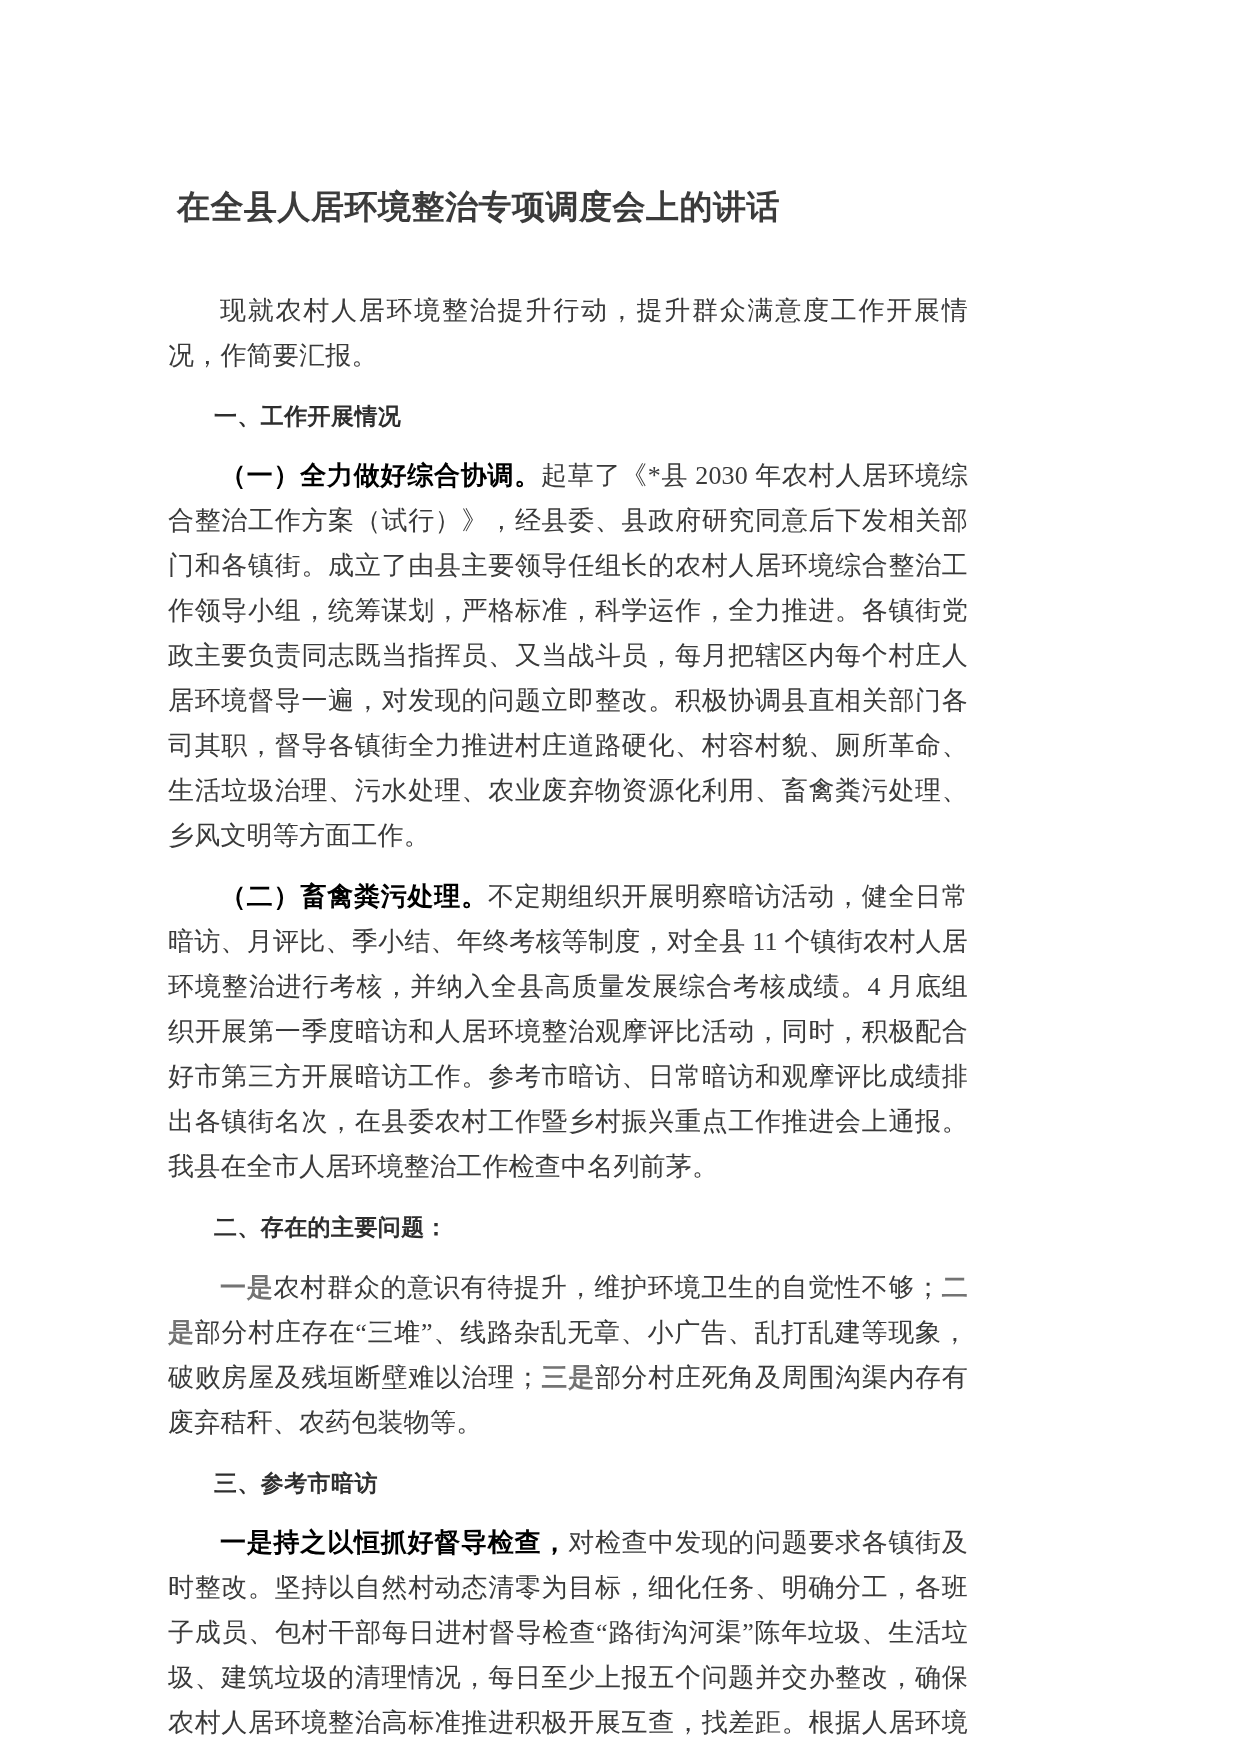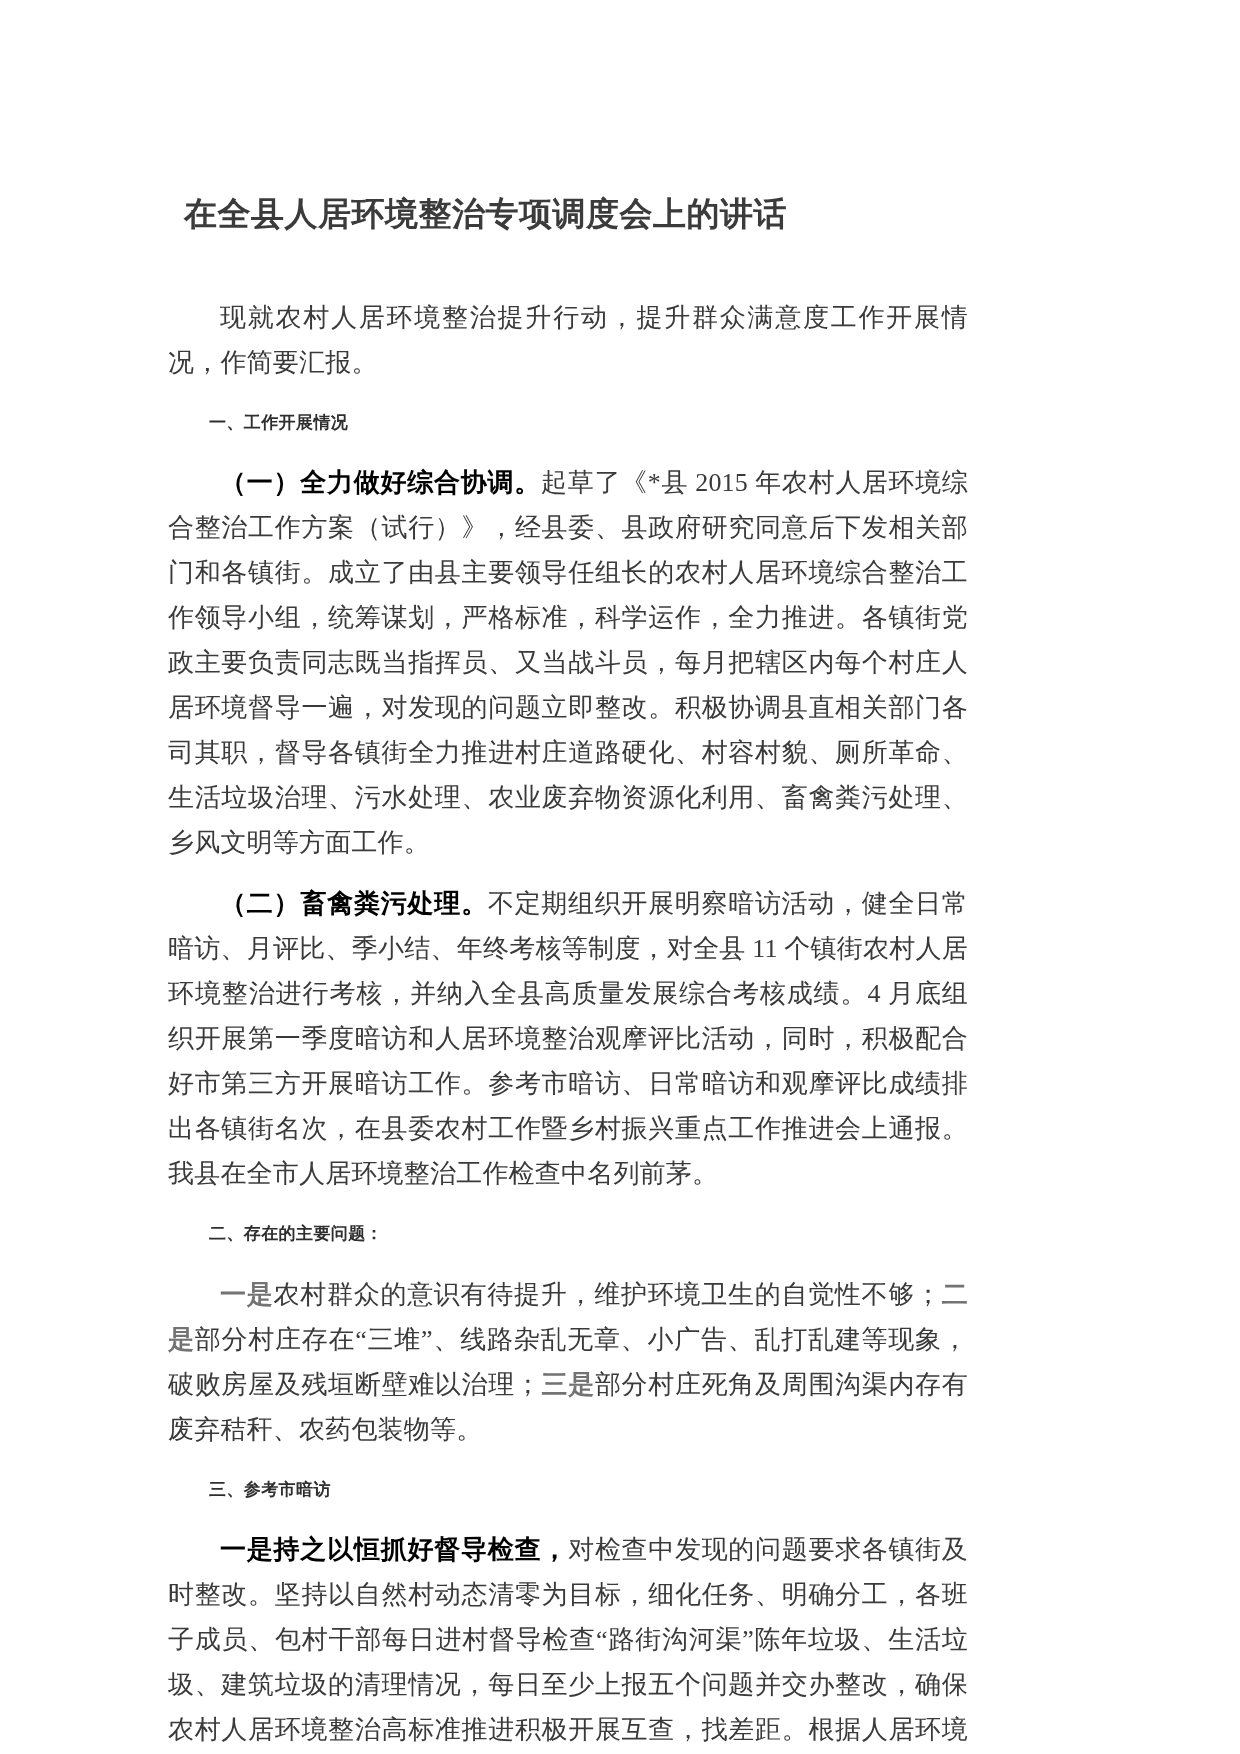--- a/index.html
+++ b/index.html
@@ -21,21 +21,21 @@
     left: 168px;
     top: 0;
     width: 800px;
   }
   .doc-title {
     font-family: "Liberation Sans", "DejaVu Sans", sans-serif;
     font-size: 33px;
     font-weight: 600;
     color: #3b3b3b;
     letter-spacing: 0.5px;
-    margin: 16px;
+    margin: 9px;
     padding-top: 176px;
     line-height: 1.35;
     text-align: left;
   }
   .body-p {
     font-family: "Liberation Serif", "DejaVu Serif", serif;
     font-size: 26px;
     line-height: 45px;
     color: #3a3a3a;
     margin: 0;
@@ -44,26 +44,26 @@
     text-justify: inter-ideograph;
     letter-spacing: 0.2px;
   }
   .first-p {
     margin-top: 58px;
   }
   .gap {
     margin-top: 16px;
   }
   .sec-head {
-    font-family: Liberation Mono, monospace;
-    font-size: 17px;
+    font-family: Liberation Serif, serif;
+    font-size: 23px;
     font-weight: bold;
     color: #2e2e2e;
     line-height: 41.5px;
-    margin: 7px;
+    margin: 0;
     text-indent: 2em;
     letter-spacing: 0.4px;
   }
   .sec-head-gap {
     margin-top: 18px;
   }
   .lead {
     font-family: "Liberation Sans", "DejaVu Sans", sans-serif;
     font-weight: bold;
     color: #000000;
@@ -81,21 +81,21 @@
 <div class="page">
   <div class="content">
 
     <h1 class="doc-title">在全县人居环境整治专项调度会上的讲话</h1>
 
     <p class="body-p first-p">现就农村人居环境整治提升行动，提升群众满意度工作开展情况，作简要汇报。</p>
 
     <p class="sec-head sec-head-gap">一、工作开展情况</p>
 
     <p class="body-p gap">
-      <span class="lead">（一）全力做好综合协调。</span><span>起草了《*县 2015 年农村人居环境综合整治工作方案（试行）》，经县委、县政府研究同意后下发相关部门和各镇街。成立了由县主要领导任组长的农村人居环境综合整治工作领导小组，统筹谋划，严格标准，科学运作，全力推进。各镇街党政主要负责同志既当指挥员、又当战斗员，每月把辖区内每个村庄人居环境督导一遍，对发现的问题立即整改。积极协调县直相关部门各司其职，督导各镇街全力推进村庄道路硬化、村容村貌、厕所革命、生活垃圾治理、污水处理、农业废弃物资源化利用、畜禽粪污处理、乡风文明等方面工作。</span>
+      <span class="lead">（一）全力做好综合协调。</span><span>起草了《*县 2030 年农村人居环境综合整治工作方案（试行）》，经县委、县政府研究同意后下发相关部门和各镇街。成立了由县主要领导任组长的农村人居环境综合整治工作领导小组，统筹谋划，严格标准，科学运作，全力推进。各镇街党政主要负责同志既当指挥员、又当战斗员，每月把辖区内每个村庄人居环境督导一遍，对发现的问题立即整改。积极协调县直相关部门各司其职，督导各镇街全力推进村庄道路硬化、村容村貌、厕所革命、生活垃圾治理、污水处理、农业废弃物资源化利用、畜禽粪污处理、乡风文明等方面工作。</span>
     </p>
 
     <p class="body-p gap">
       <span class="lead">（二）畜禽粪污处理。</span><span>不定期组织开展明察暗访活动，健全日常暗访、月评比、季小结、年终考核等制度，对全县 11 个镇街农村人居环境整治进行考核，并纳入全县高质量发展综合考核成绩。4 月底组织开展第一季度暗访和人居环境整治观摩评比活动，同时，积极配合好市第三方开展暗访工作。参考市暗访、日常暗访和观摩评比成绩排出各镇街名次，在县委农村工作暨乡村振兴重点工作推进会上通报。我县在全市人居环境整治工作检查中名列前茅。</span>
     </p>
 
     <p class="sec-head sec-head-gap">二、存在的主要问题：</p>
 
     <p class="body-p gap">
       <span class="inline-bold">一是</span><span>农村群众的意识有待提升，维护环境卫生的自觉性不够；</span><span class="inline-bold">二是</span><span>部分村庄存在“三堆”、线路杂乱无章、小广告、乱打乱建等现象，破败房屋及残垣断壁难以治理；</span><span class="inline-bold">三是</span><span>部分村庄死角及周围沟渠内存有废弃秸秆、农药包装物等。</span>

